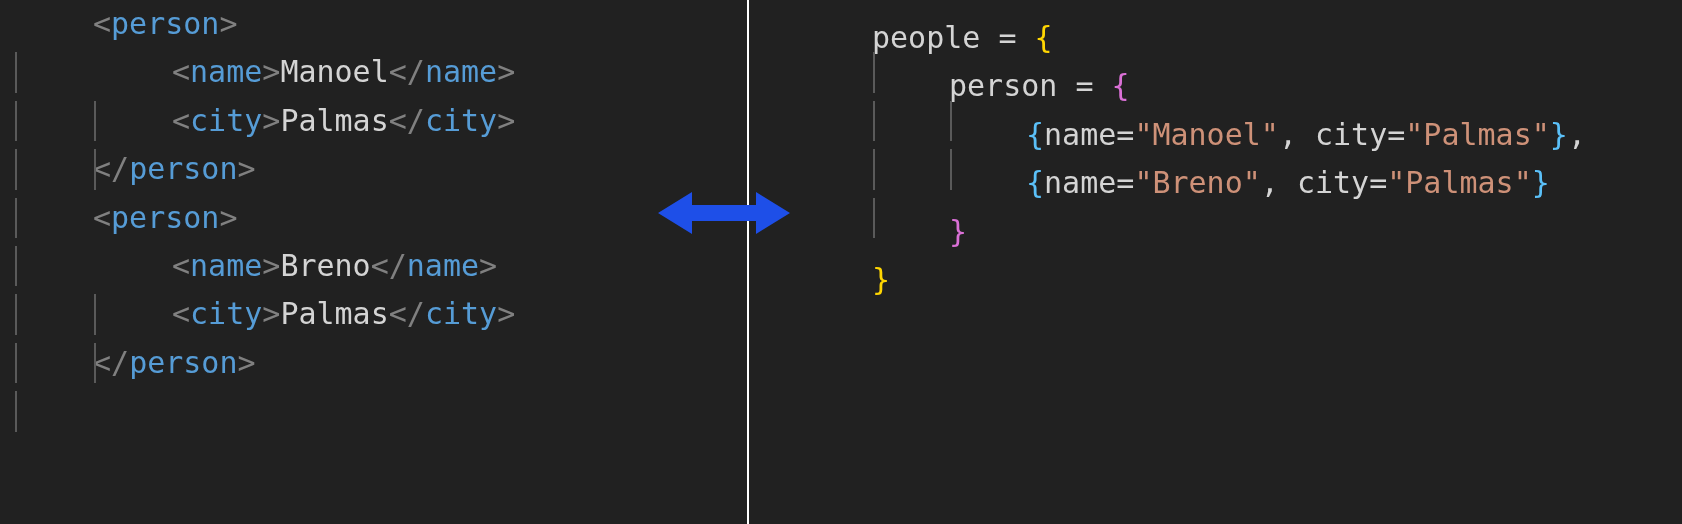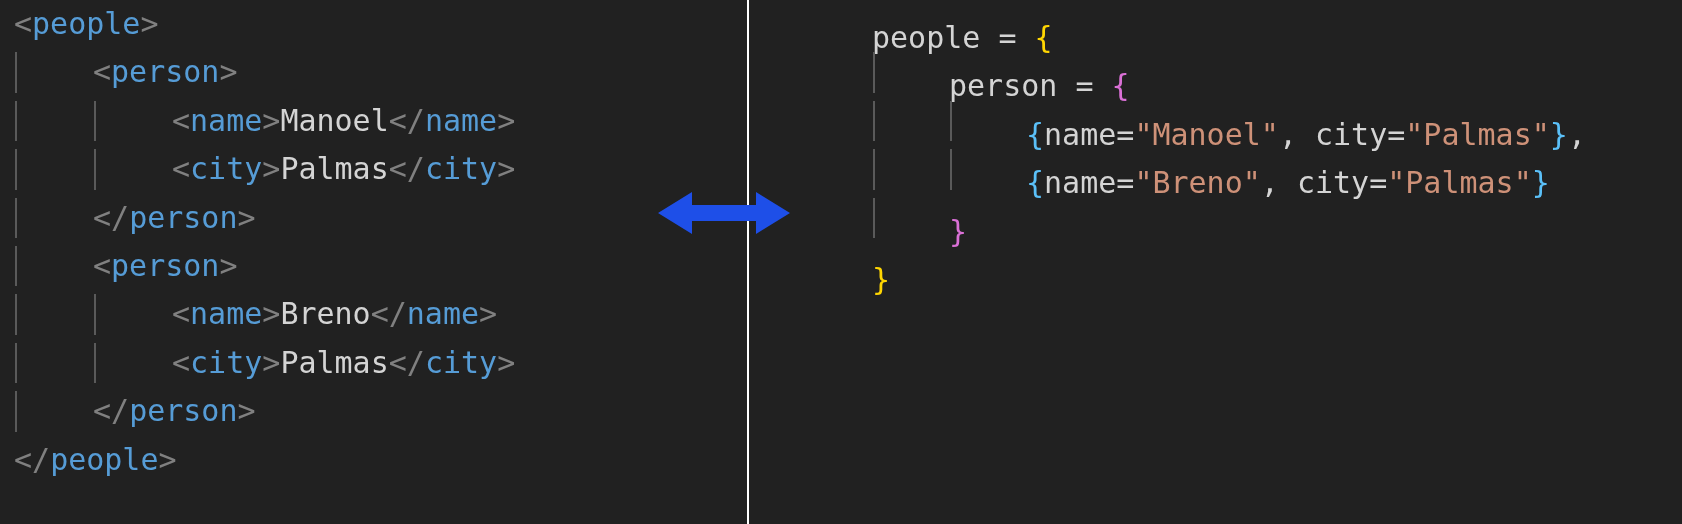--- a/index.html
+++ b/index.html
@@ -79,30 +79,28 @@
     height: 54px;
   }
 </style>
 </head>
 <body>
 
 <div id="app" style="background: rgb(33, 33, 33);">
 
   <div class="panel" id="panel-xml">
     <div class="code-block" id="xml-lines">
-        <div class="line"><span style="display: inline-block; width: 0px;"></span><span class="punct" style="color: rgb(128, 128, 128);">&lt;</span><span class="tag" style="color: rgb(86, 156, 214);">people</span><span class="punct" style="color: rgb(128, 128, 128);">&gt;</span></div>
         <div class="line"><span style="display: inline-block; width: 79px;"></span><span class="punct" style="color: rgb(128, 128, 128);">&lt;</span><span class="tag" style="color: rgb(86, 156, 214);">person</span><span class="punct" style="color: rgb(128, 128, 128);">&gt;</span></div>
         <div class="line"><span style="display: inline-block; width: 158px;"></span><span class="punct" style="color: rgb(128, 128, 128);">&lt;</span><span class="tag" style="color: rgb(86, 156, 214);">name</span><span class="punct" style="color: rgb(128, 128, 128);">&gt;</span><span class="text" style="color: rgb(212, 212, 212);">Manoel</span><span class="punct" style="color: rgb(128, 128, 128);">&lt;/</span><span class="tag" style="color: rgb(86, 156, 214);">name</span><span class="punct" style="color: rgb(128, 128, 128);">&gt;</span></div>
         <div class="line"><span style="display: inline-block; width: 158px;"></span><span class="punct" style="color: rgb(128, 128, 128);">&lt;</span><span class="tag" style="color: rgb(86, 156, 214);">city</span><span class="punct" style="color: rgb(128, 128, 128);">&gt;</span><span class="text" style="color: rgb(212, 212, 212);">Palmas</span><span class="punct" style="color: rgb(128, 128, 128);">&lt;/</span><span class="tag" style="color: rgb(86, 156, 214);">city</span><span class="punct" style="color: rgb(128, 128, 128);">&gt;</span></div>
         <div class="line"><span style="display: inline-block; width: 79px;"></span><span class="punct" style="color: rgb(128, 128, 128);">&lt;/</span><span class="tag" style="color: rgb(86, 156, 214);">person</span><span class="punct" style="color: rgb(128, 128, 128);">&gt;</span></div>
         <div class="line"><span style="display: inline-block; width: 79px;"></span><span class="punct" style="color: rgb(128, 128, 128);">&lt;</span><span class="tag" style="color: rgb(86, 156, 214);">person</span><span class="punct" style="color: rgb(128, 128, 128);">&gt;</span></div>
         <div class="line"><span style="display: inline-block; width: 158px;"></span><span class="punct" style="color: rgb(128, 128, 128);">&lt;</span><span class="tag" style="color: rgb(86, 156, 214);">name</span><span class="punct" style="color: rgb(128, 128, 128);">&gt;</span><span class="text" style="color: rgb(212, 212, 212);">Breno</span><span class="punct" style="color: rgb(128, 128, 128);">&lt;/</span><span class="tag" style="color: rgb(86, 156, 214);">name</span><span class="punct" style="color: rgb(128, 128, 128);">&gt;</span></div>
         <div class="line"><span style="display: inline-block; width: 158px;"></span><span class="punct" style="color: rgb(128, 128, 128);">&lt;</span><span class="tag" style="color: rgb(86, 156, 214);">city</span><span class="punct" style="color: rgb(128, 128, 128);">&gt;</span><span class="text" style="color: rgb(212, 212, 212);">Palmas</span><span class="punct" style="color: rgb(128, 128, 128);">&lt;/</span><span class="tag" style="color: rgb(86, 156, 214);">city</span><span class="punct" style="color: rgb(128, 128, 128);">&gt;</span></div>
         <div class="line"><span style="display: inline-block; width: 79px;"></span><span class="punct" style="color: rgb(128, 128, 128);">&lt;/</span><span class="tag" style="color: rgb(86, 156, 214);">person</span><span class="punct" style="color: rgb(128, 128, 128);">&gt;</span></div>
-        <div class="line"><span style="display: inline-block; width: 0px;"></span><span class="punct" style="color: rgb(128, 128, 128);">&lt;/</span><span class="tag" style="color: rgb(86, 156, 214);">people</span><span class="punct" style="color: rgb(128, 128, 128);">&gt;</span></div>
       </div>
   <div class="guide" style="left: 15px; top: 52.4px; height: 40.4px; background: rgb(90, 90, 90);"></div>
       <div class="guide" style="left: 15px; top: 100.8px; height: 40.4px; background: rgb(90, 90, 90);"></div>
       <div class="guide" style="left: 94px; top: 100.8px; height: 40.4px; background: rgb(90, 90, 90);"></div>
       <div class="guide" style="left: 15px; top: 149.2px; height: 40.4px; background: rgb(90, 90, 90);"></div>
       <div class="guide" style="left: 94px; top: 149.2px; height: 40.4px; background: rgb(90, 90, 90);"></div>
       <div class="guide" style="left: 15px; top: 197.6px; height: 40.4px; background: rgb(90, 90, 90);"></div>
       <div class="guide" style="left: 15px; top: 246px; height: 40.4px; background: rgb(90, 90, 90);"></div>
       <div class="guide" style="left: 15px; top: 294.4px; height: 40.4px; background: rgb(90, 90, 90);"></div>
       <div class="guide" style="left: 94px; top: 294.4px; height: 40.4px; background: rgb(90, 90, 90);"></div>

